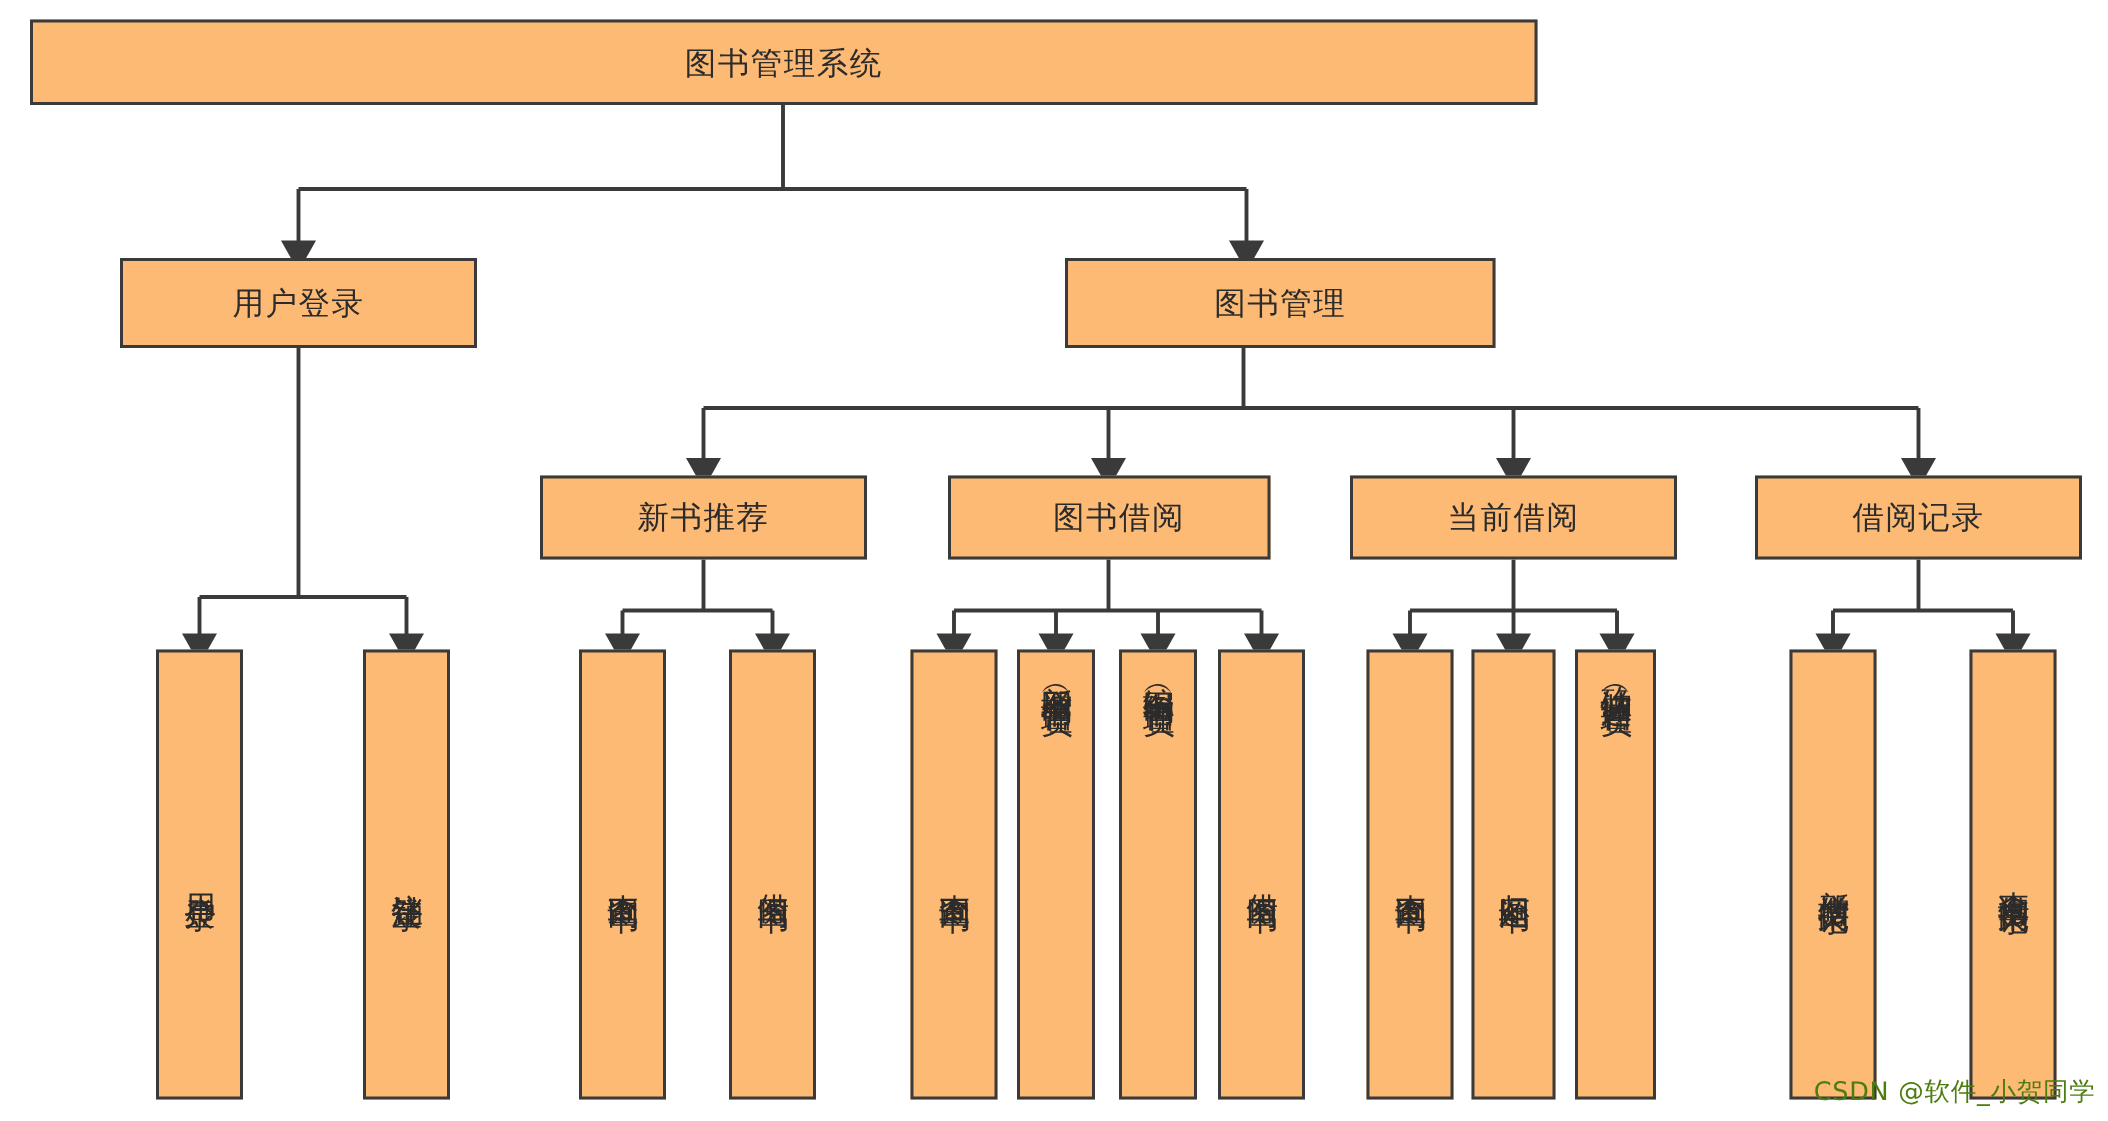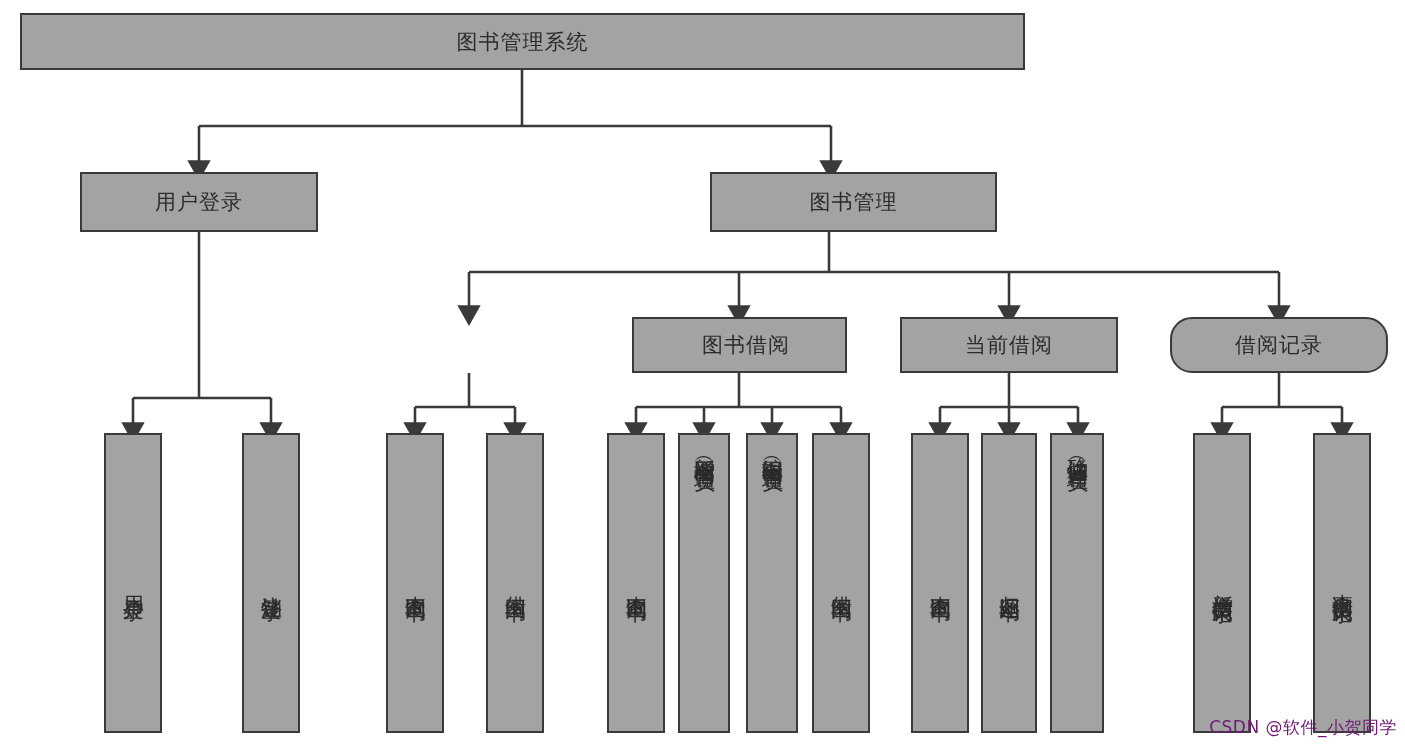--- a/index.html
+++ b/index.html
@@ -23,21 +23,21 @@
     left: 0;
     top: 0;
     width: 1405px;
     height: 747px;
     pointer-events: none;
   }
   .node {
     position: absolute;
     box-sizing: border-box;
     border: 2px solid #3a3a3a;
-    background: #a3a3a3;
+    background: #fdba74;
     display: flex;
     align-items: center;
     justify-content: center;
     color: #2b2b2b;
   }
   .node.horizontal {
     font-size: 21px;
     letter-spacing: 1px;
   }
   .node.vertical {
@@ -65,21 +65,21 @@
   }
   .node.vertical.mid {
     align-items: center;
     padding-top: 0;
   }
   #watermark {
     position: absolute;
     right: 8px;
     bottom: 8px;
     font-size: 17px;
-    color: #701a75;
+    color: #4d7c0f;
     letter-spacing: 0.5px;
     white-space: nowrap;
   }
 </style>
 </head>
 <body>
 
 <div id="canvas">
 
   <svg id="edges" viewBox="0 0 1405 747" xmlns="http://www.w3.org/2000/svg">
@@ -136,27 +136,30 @@
     <span>图书管理系统</span>
   </div>
 
   <div class="node horizontal" style="left:80px; top:172px; width:238px; height:60px;">
     <span>用户登录</span>
   </div>
   <div class="node horizontal" style="left:710px; top:172px; width:287px; height:60px;">
     <span>图书管理</span>
   </div>
 
+  <div class="node horizontal" style="left:360px; top:317px; width:218px; height:56px;">
+    <span>新书推荐</span>
+  </div>
   <div class="node horizontal" style="left:632px; top:317px; width:215px; height:56px;padding-left:13px;">
     <span>图书借阅</span>
   </div>
   <div class="node horizontal" style="left:900px; top:317px; width:218px; height:56px;justify-content:center;">
     <span>当前借阅</span>
   </div>
-  <div class="node horizontal" style="left:1170px; top:317px; width:218px; height:56px;border-radius:22px;">
+  <div class="node horizontal" style="left:1170px; top:317px; width:218px; height:56px;">
     <span>借阅记录</span>
   </div>
 
   <div class="node vertical mid" style="left:104px; top:433px; width:58px; height:300px;">
     <span class="vlabel-center">用户登录</span>
   </div>
   <div class="node vertical mid" style="left:242px; top:433px; width:58px; height:300px;">
     <span class="vlabel-center">注销登录</span>
   </div>
 

